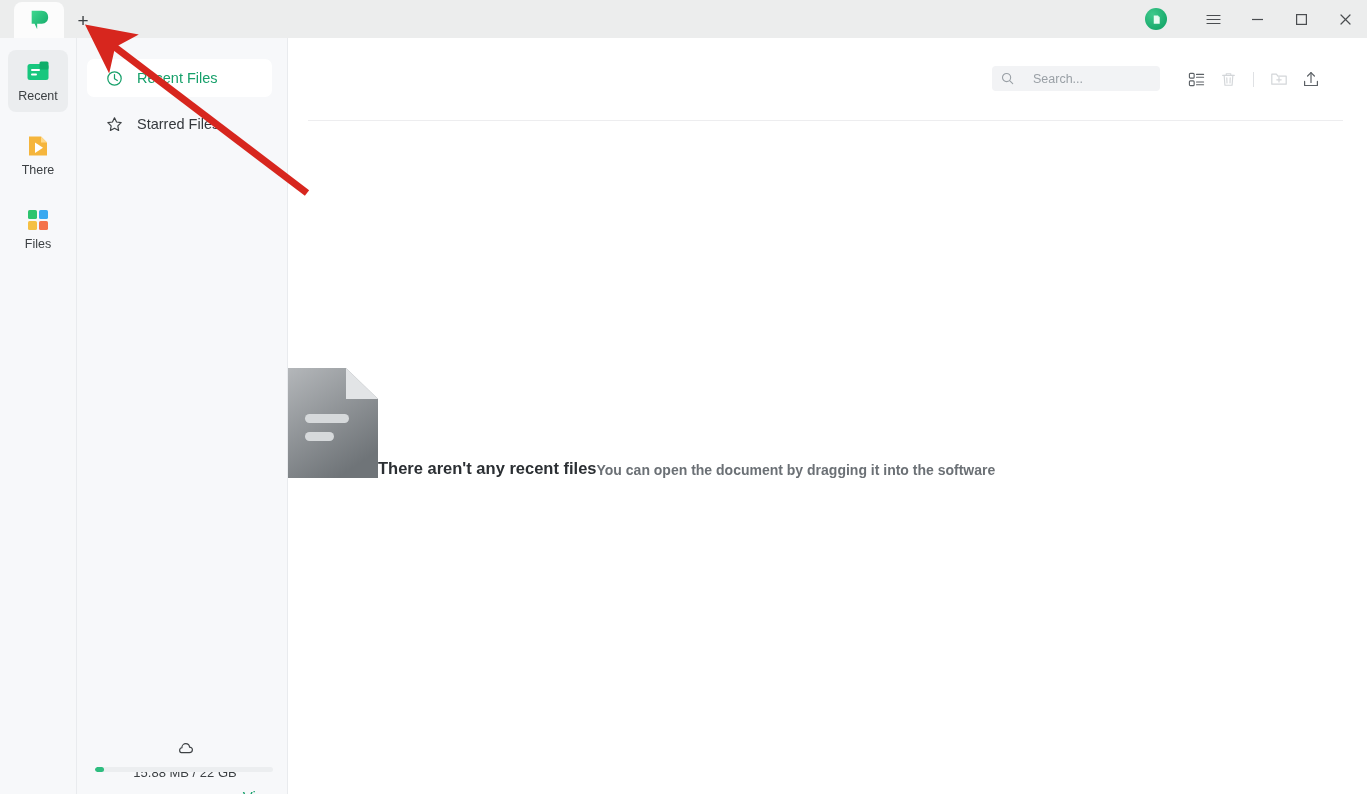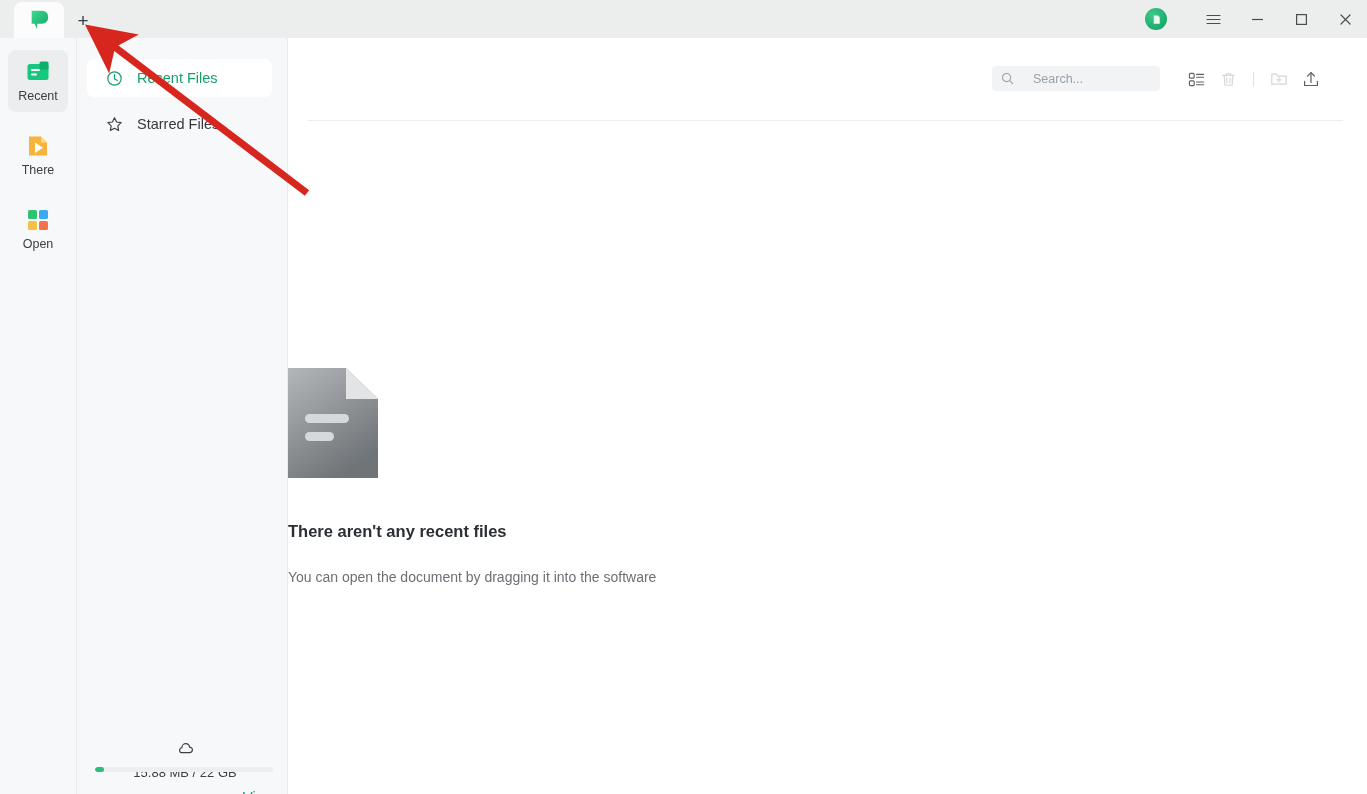--- a/index.html
+++ b/index.html
@@ -230,34 +230,35 @@
     width: 1035px; height: 1px;
     background: #ededef;
   }
 
   
   .empty {
     position: absolute;
     left: 0; top: 330px;
     width: 1079px;
     display: flex;
-    flex-direction: column;
-    align-items: flex-start;
+    flex-direction: row;
+    align-items: flex-end;
   }
   .empty-doc { width: 90px; height: 110px; display:block; }
   .empty-title {
     margin-top: 44px;
     font-size: 16.5px;
     font-weight: bold;
     color: #2b2f33;
   }
   .empty-sub {
     margin-top: 28px;
     font-size: 14px;
     color: #6b7075;
+    font-weight: bold;
   }
 
   
   .annotation {
     position: absolute;
     left: 0; top: 0;
     width: 1367px; height: 794px;
     pointer-events: none;
   }
 </style>
@@ -366,21 +367,21 @@
 
     <div class="rail-item" style="top:160px">
       <span>
         <svg class="rail-icon" viewBox="0 0 26 26">
           <rect x="3" y="3" width="9" height="9" rx="1.6" fill="#2ec46f"></rect>
           <rect x="14" y="3" width="9" height="9" rx="1.6" fill="#3aa9f0"></rect>
           <rect x="3" y="14" width="9" height="9" rx="1.6" fill="#f5c044"></rect>
           <rect x="14" y="14" width="9" height="9" rx="1.6" fill="#f4724a"></rect>
         </svg>
       </span>
-      <span class="lbl">Open</span>
+      <span class="lbl">Files</span>
     </div>
   </div>
 
   <div class="navpanel">
 
     <div class="nav-item active" style="top:21px">
       <span>
         <svg class="nav-ico" viewBox="0 0 18 18">
           <circle cx="9" cy="9" r="7.1" fill="none" stroke="#16a06a" stroke-width="1.3"></circle>
           <path d="M9 4.8V9.2l3 1.9" fill="none" stroke="#16a06a" stroke-width="1.3" stroke-linecap="round" stroke-linejoin="round"></path>

